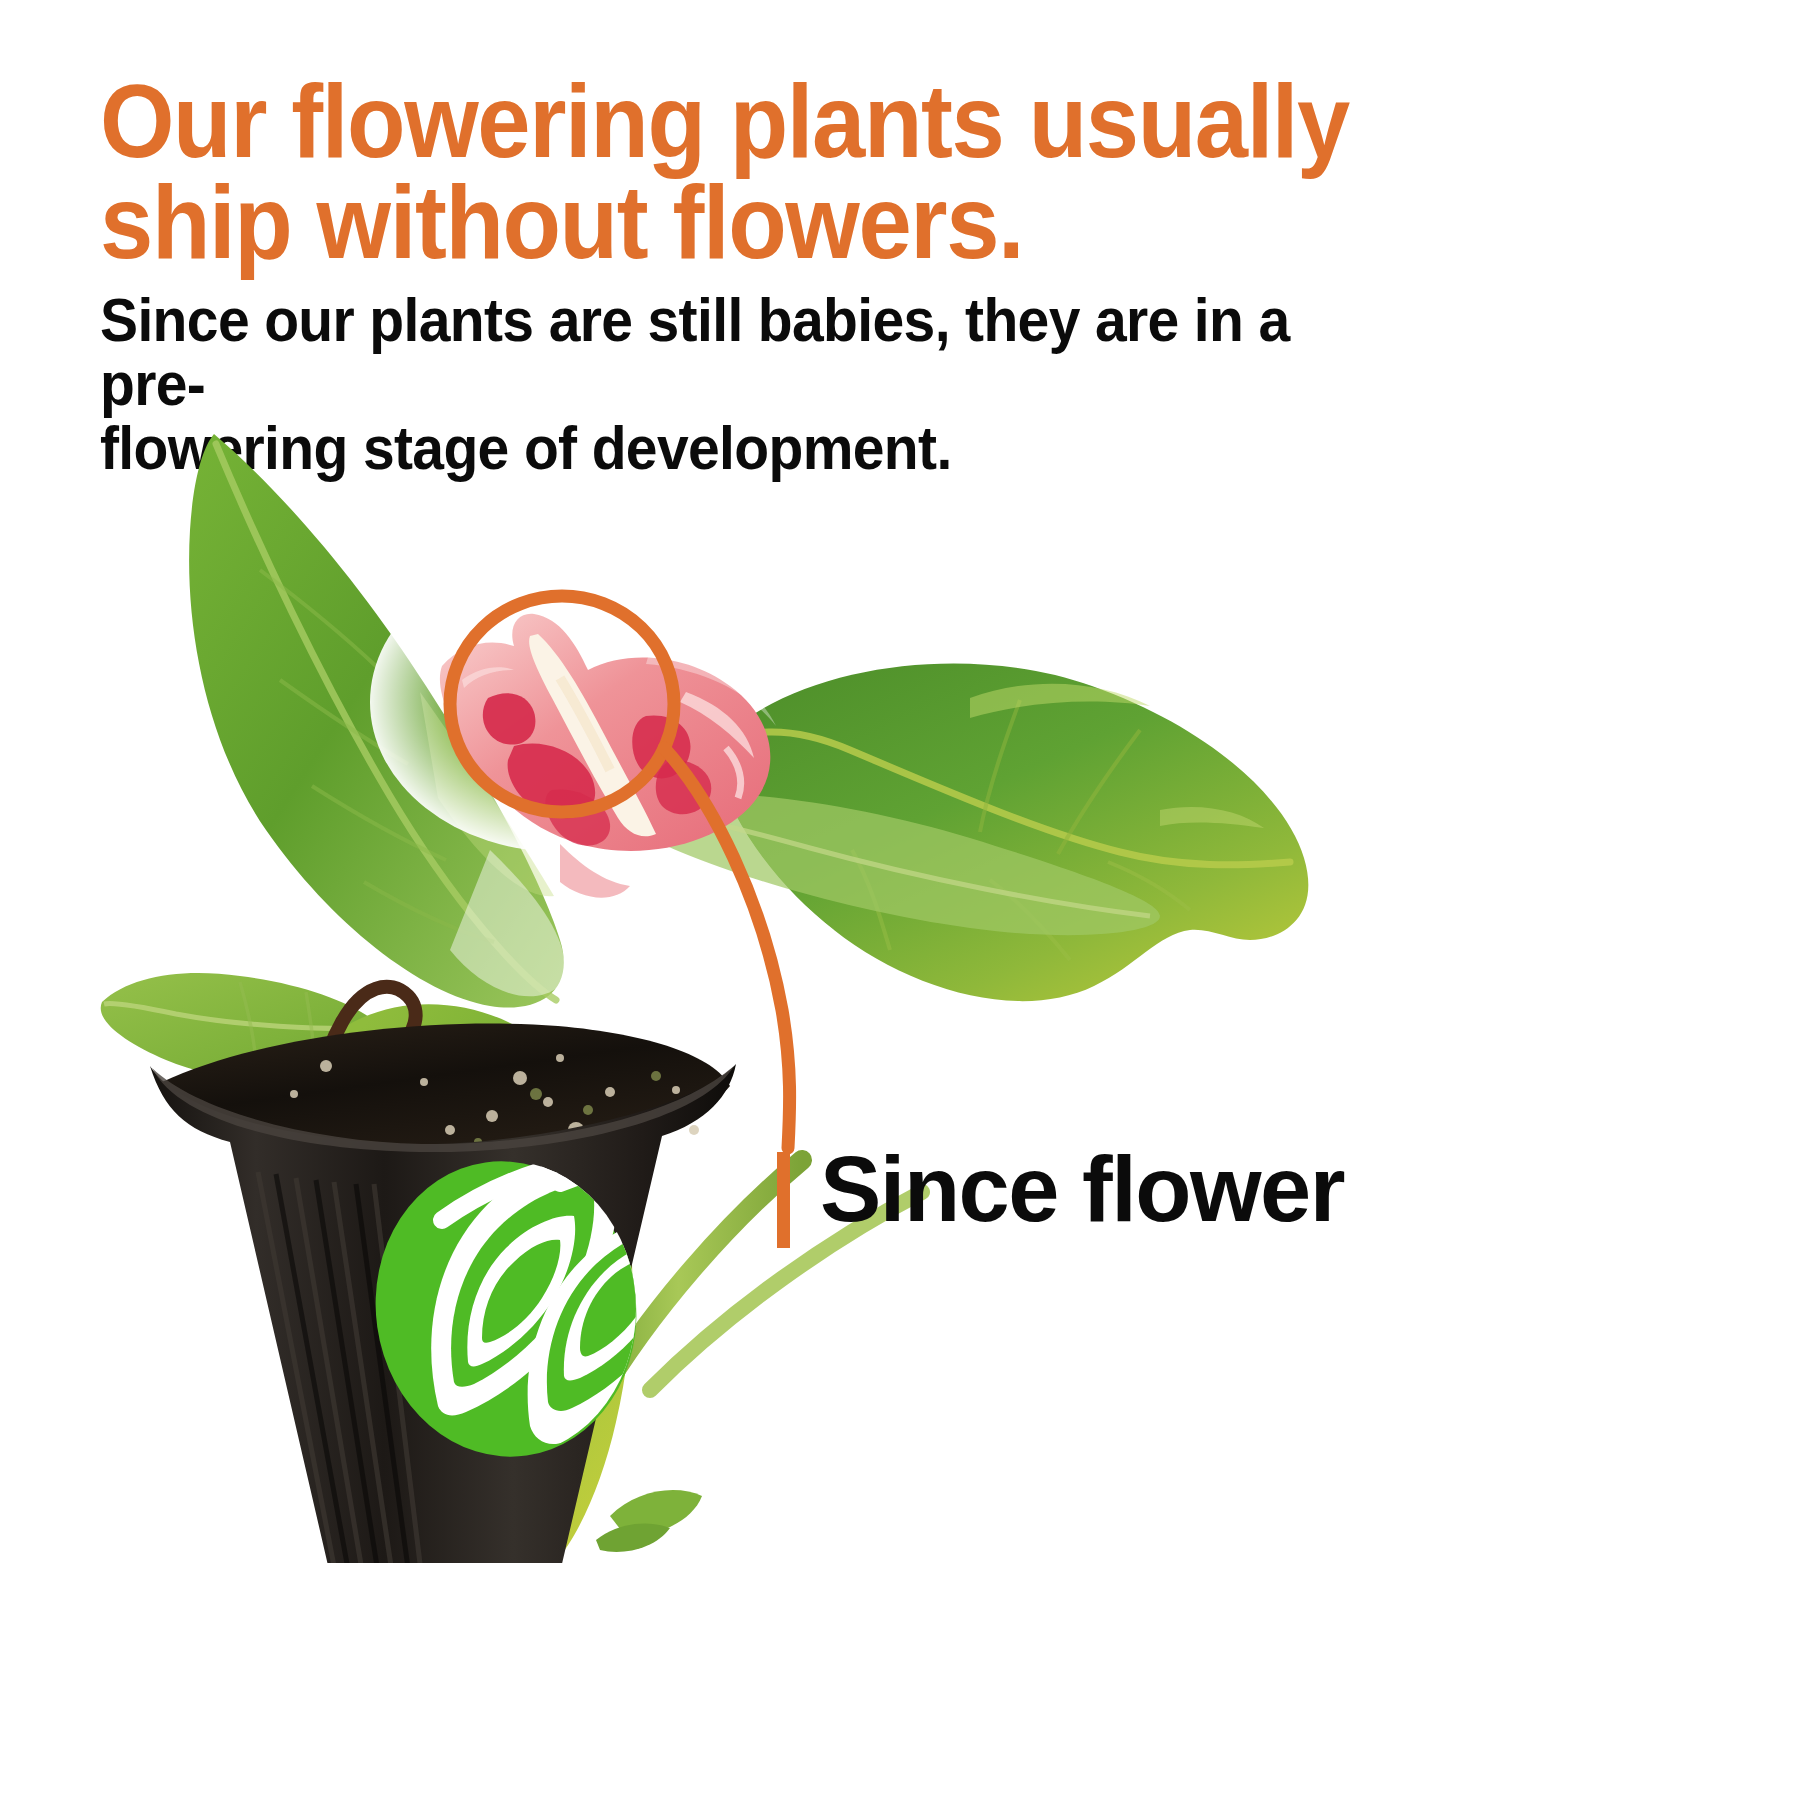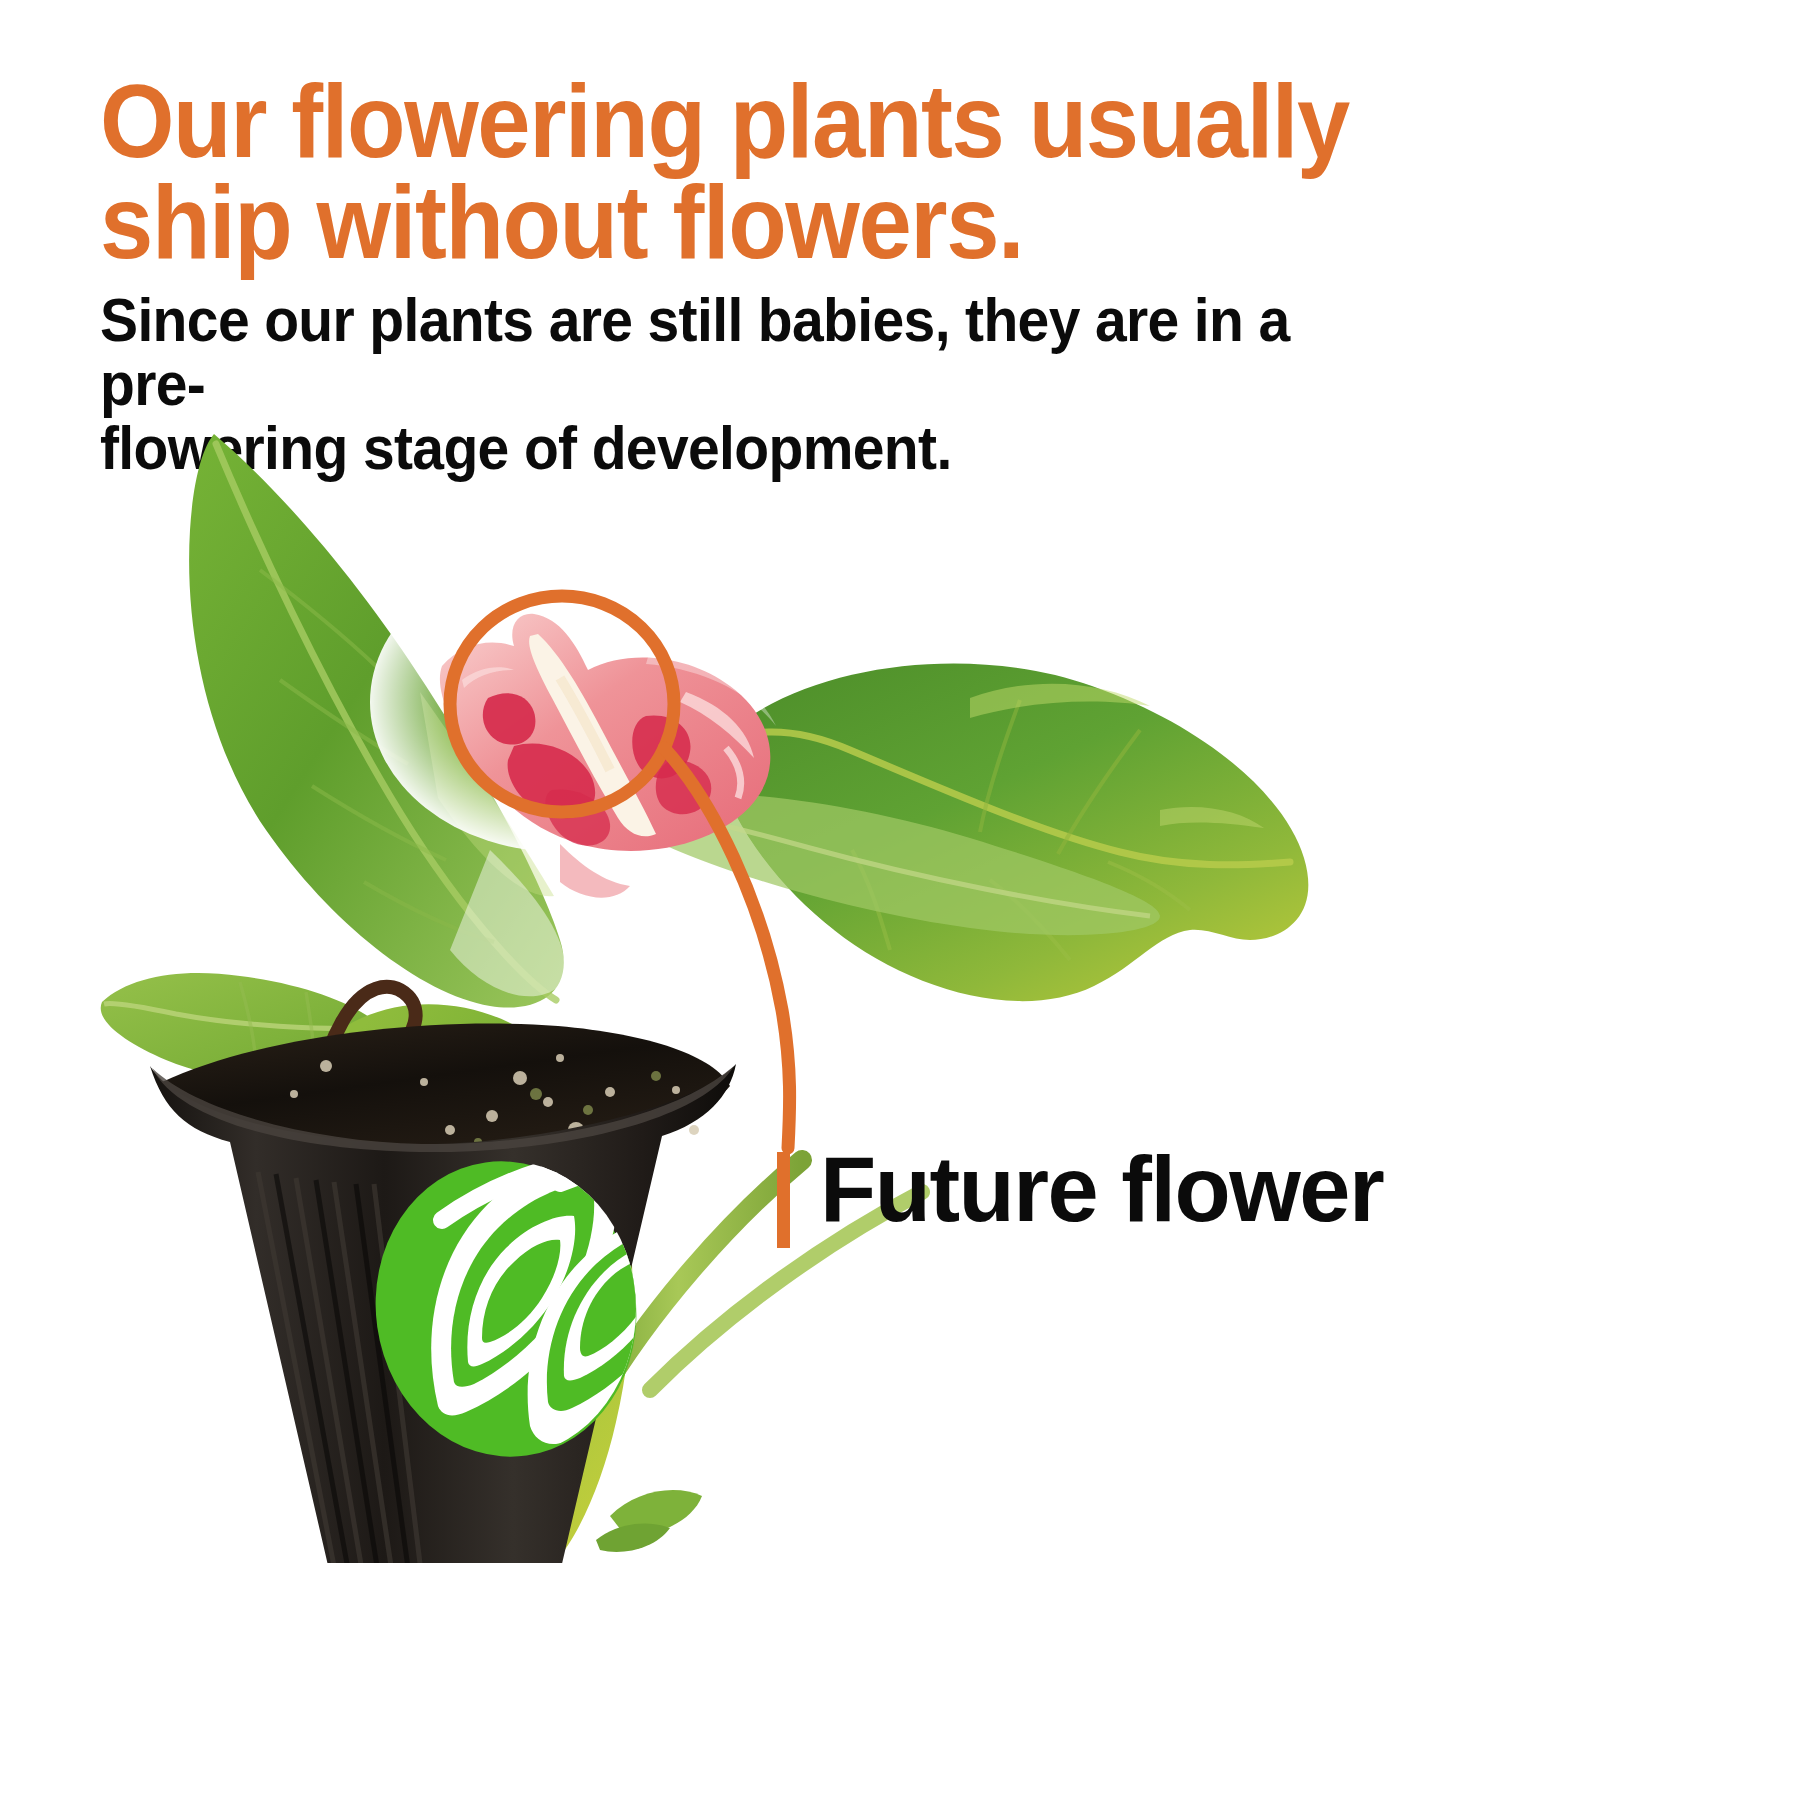--- a/index.html
+++ b/index.html
@@ -355,15 +355,15 @@
   </svg>
 
   <svg id="callout-svg" viewBox="0 0 1800 1800">
 
     <ellipse cx="562" cy="704" rx="112" ry="108" fill="none" stroke="#E0702C" stroke-width="13"></ellipse>
 
     <path d="M664 748 C 712 800, 762 900, 782 1010 C 792 1068, 790 1110, 788 1148" fill="none" stroke="#E0702C" stroke-width="13" stroke-linecap="round"></path>
   </svg>
 
   <div class="callout-tick"></div>
-  <div class="callout-label">Future flower</div>
+  <div class="callout-label">Since flower</div>
 
 </div>
 
 </body></html>

